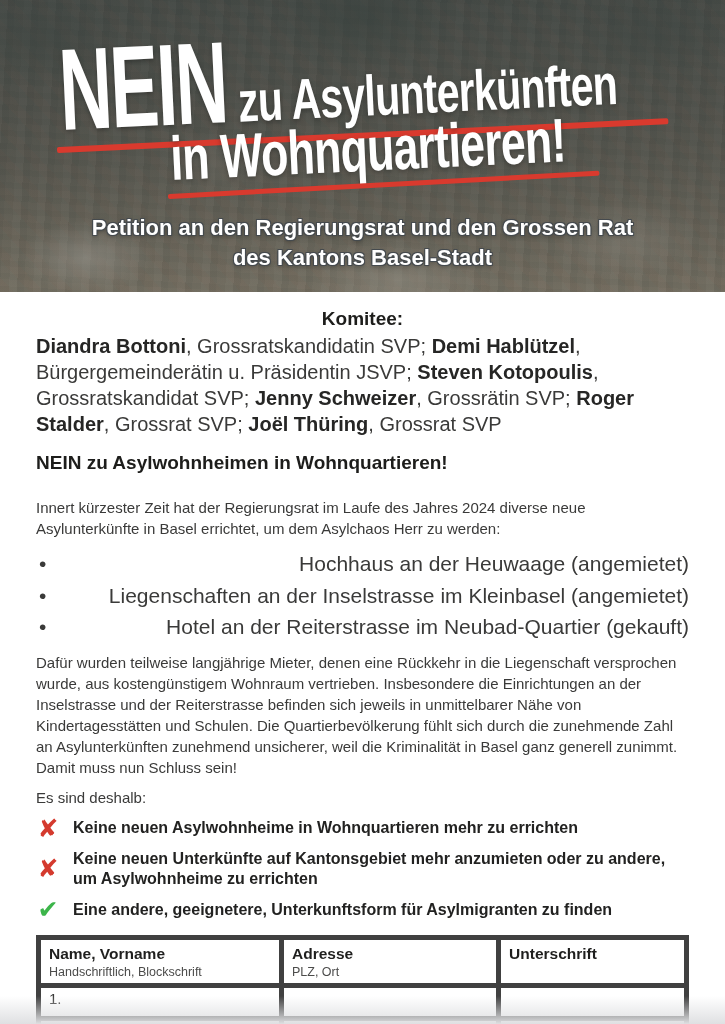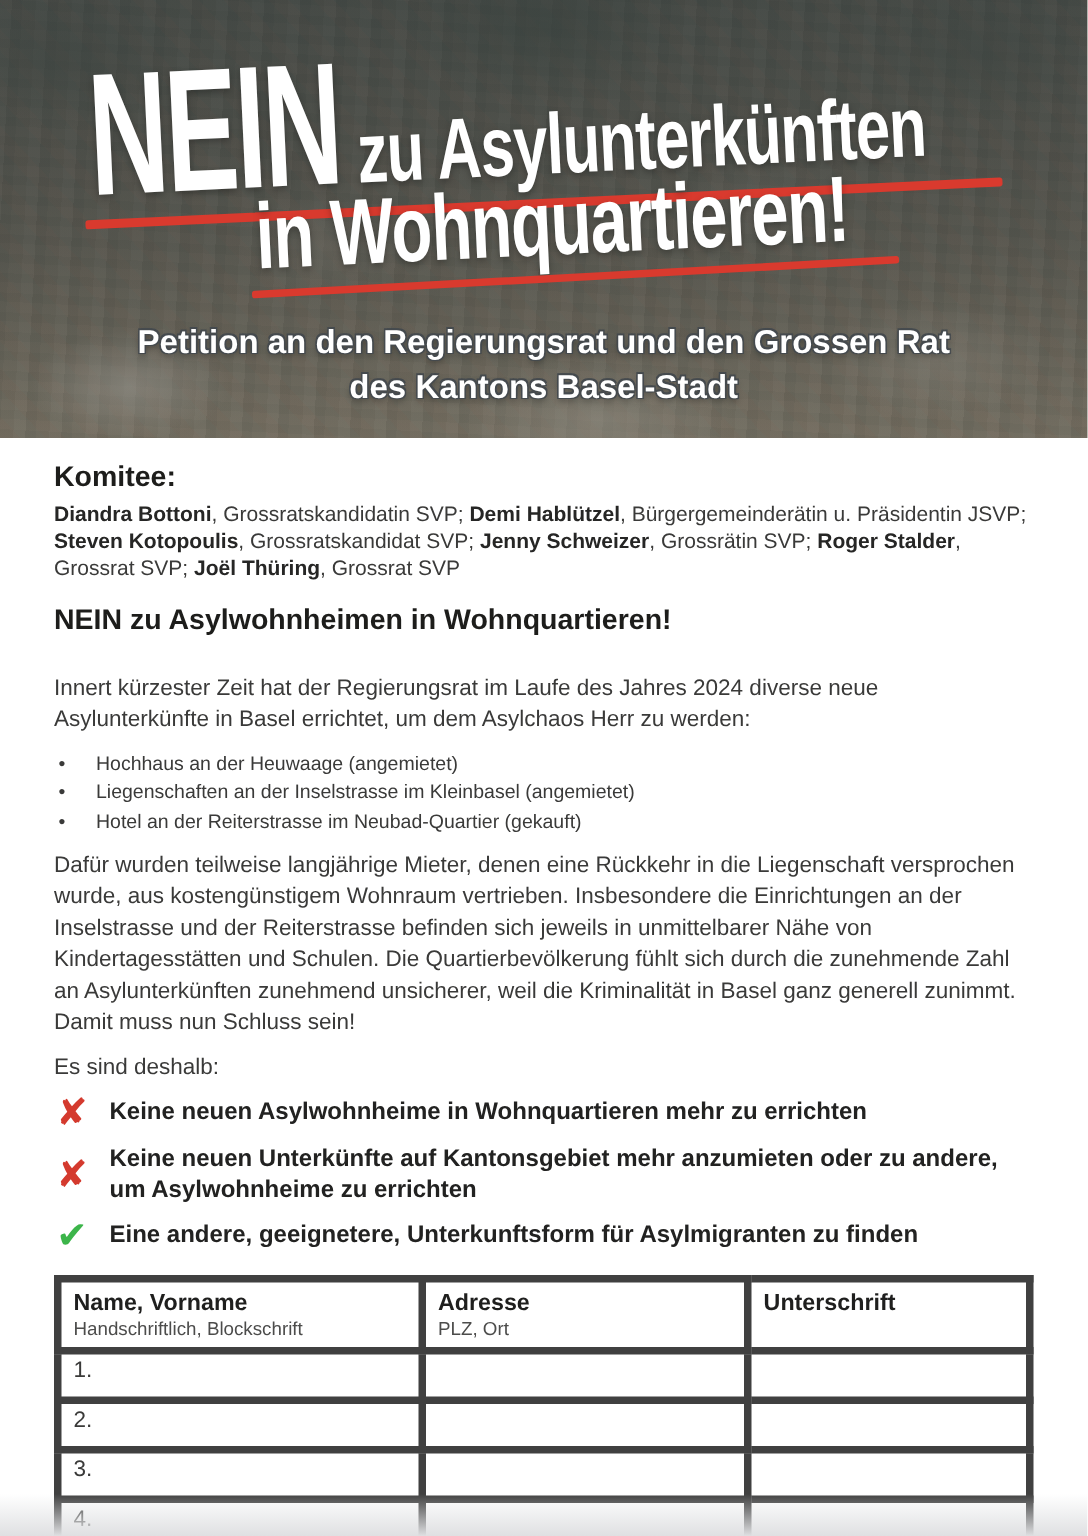--- a/index.html
+++ b/index.html
@@ -46,27 +46,27 @@
   .redline-1{left:57px;top:147px;width:612px;transform:rotate(-2.7deg);}
   .redline-2{left:168px;top:194px;width:432px;height:5px;transform:rotate(-3.1deg);}
   .hero-subtitle{
     position:absolute;left:0;right:0;top:213px;text-align:center;
     color:#ffffff;font-weight:700;font-size:22px;line-height:1.36;
     text-shadow:-1px -1px 0 #454a4e, 1px -1px 0 #454a4e, -1px 1px 0 #454a4e, 1px 1px 0 #454a4e, 0 2px 4px rgba(0,0,0,.35);
   }
 
   
   .main{padding:8px 36px 0 36px;}
-  .h-komitee{font-size:19px;font-weight:700;color:#1d1d1b;margin:8px 0 3px;}
-  .committee-par{font-size:14px;line-height:1.3;color:#3a3a39;margin:0;}
+  .h-komitee{font-size:19px;font-weight:700;color:#1d1d1b;margin:8px 0 3px;text-align:center;}
+  .committee-par{font-size:20px;line-height:1.3;color:#3a3a39;margin:0;}
   .committee-par b{color:#262625;}
   .h-section{font-size:19px;font-weight:700;color:#1d1d1b;margin:15px 0 23px;}
   .par{font-size:15px;line-height:1.4;margin:0 0 0;}
   .facts{list-style:none;margin:9px 0 9px;padding:0;}
-  .facts li{position:relative;padding-left:28px;font-size:13px;line-height:1.5;}
+  .facts li{position:relative;padding-left:28px;font-size:21px;line-height:1.5;text-align:right;}
   .facts li::before{content:"\2022";position:absolute;left:3px;color:#3a3a39;}
   .leadin{font-size:15px;margin:11px 0 10px;}
   .demands{margin:2px 0 0;}
   .demand{display:flex;align-items:center;gap:13px;margin-bottom:8px;}
   .demand .dicon{flex:0 0 24px;font-size:25px;line-height:1;font-weight:700;text-align:center;}
   .dicon.x{color:#d43a2e;}
   .dicon.check{color:#3cb54a;}
   .demand .dtext{font-size:16px;font-weight:700;color:#222221;line-height:1.28;}
 
   

